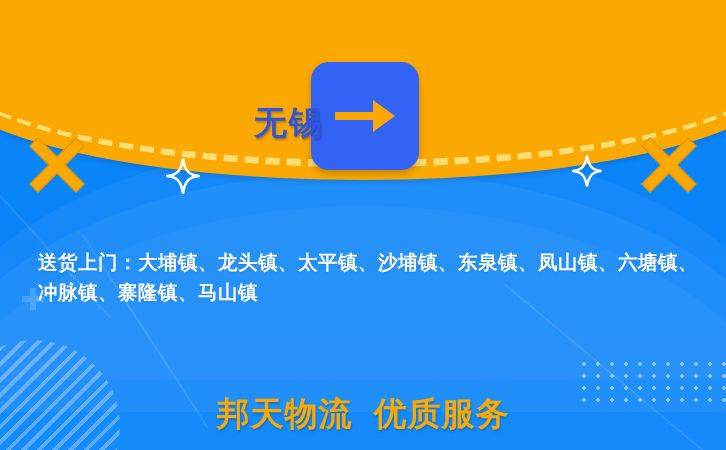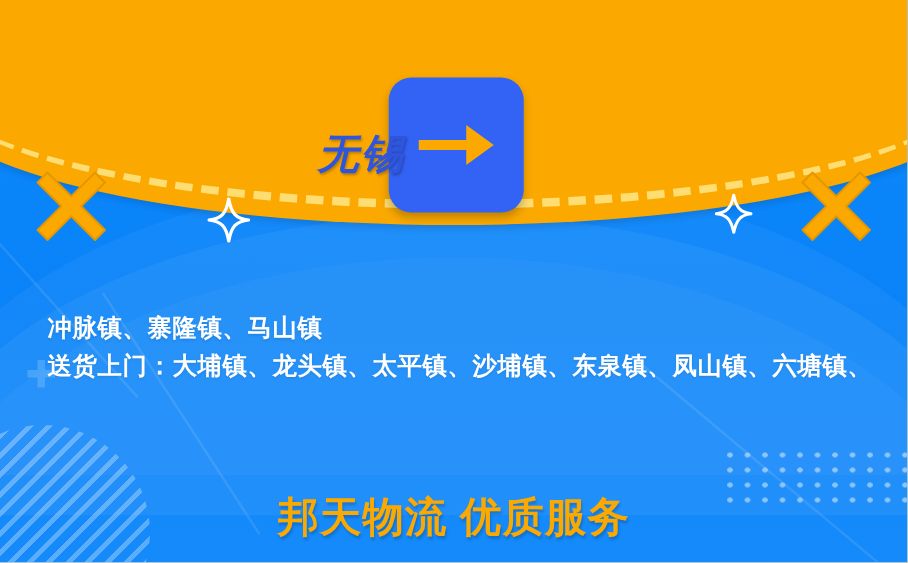--- a/index.html
+++ b/index.html
@@ -115,21 +115,20 @@
     position: absolute;
     left: 0;
     top: 88px;
     width: 726px;
     height: 70px;
     display: flex;
     align-items: center;
     justify-content: center;
     gap: 40px;
     z-index: 12;
-    font-style: italic;
   }
   .city {
     font-size: 33px;
     font-weight: bold;
     color: #2f55dd;
     letter-spacing: 2px;
     text-shadow: 1px 2px 2px rgba(0,0,0,0.25);
     white-space: nowrap;
     font-family: "DejaVu Sans", "Liberation Sans", sans-serif;
   }
@@ -187,21 +186,21 @@
   .slogan {
     position: absolute;
     left: 0;
     top: 392px;
     width: 726px;
     text-align: center;
     color: #fba900;
     font-size: 33px;
     font-weight: bold;
     letter-spacing: 1px;
-    font-family: Liberation Sans, sans-serif;
+    font-family: Liberation Mono, monospace;
     text-shadow: 1px 2px 2px rgba(0,0,0,0.18);
     z-index: 8;
   }
 
   
   .deco { position: absolute; z-index: 9; pointer-events: none; }
   .cross-left  { left: 26px;  top: 134px; }
   .cross-right { left: 638px; top: 134px; }
   .spark-left  { left: 166px; top: 158px; }
   .spark-right { left: 572px; top: 155px; }
@@ -258,19 +257,19 @@
   <div class="arrow-box">
     <span>
       <svg width="64" height="44" viewBox="0 0 64 44">
         <path d="M2 18 L40 18 L40 6 L62 22 L40 38 L40 26 L2 26 Z" fill="#fba900"></path>
       </svg>
     </span>
   </div>
 
   <div class="plus-mark"></div>
   <div class="delivery">
+    <div>送货上门：大埔镇、龙头镇、太平镇、沙埔镇、东泉镇、凤山镇、六塘镇、</div>
     <div>冲脉镇、寨隆镇、马山镇</div>
-    <div>送货上门：大埔镇、龙头镇、太平镇、沙埔镇、东泉镇、凤山镇、六塘镇、</div>
   </div>
 
   <div class="slogan">邦天物流 优质服务</div>
 
 </div>
 
 </body></html>

